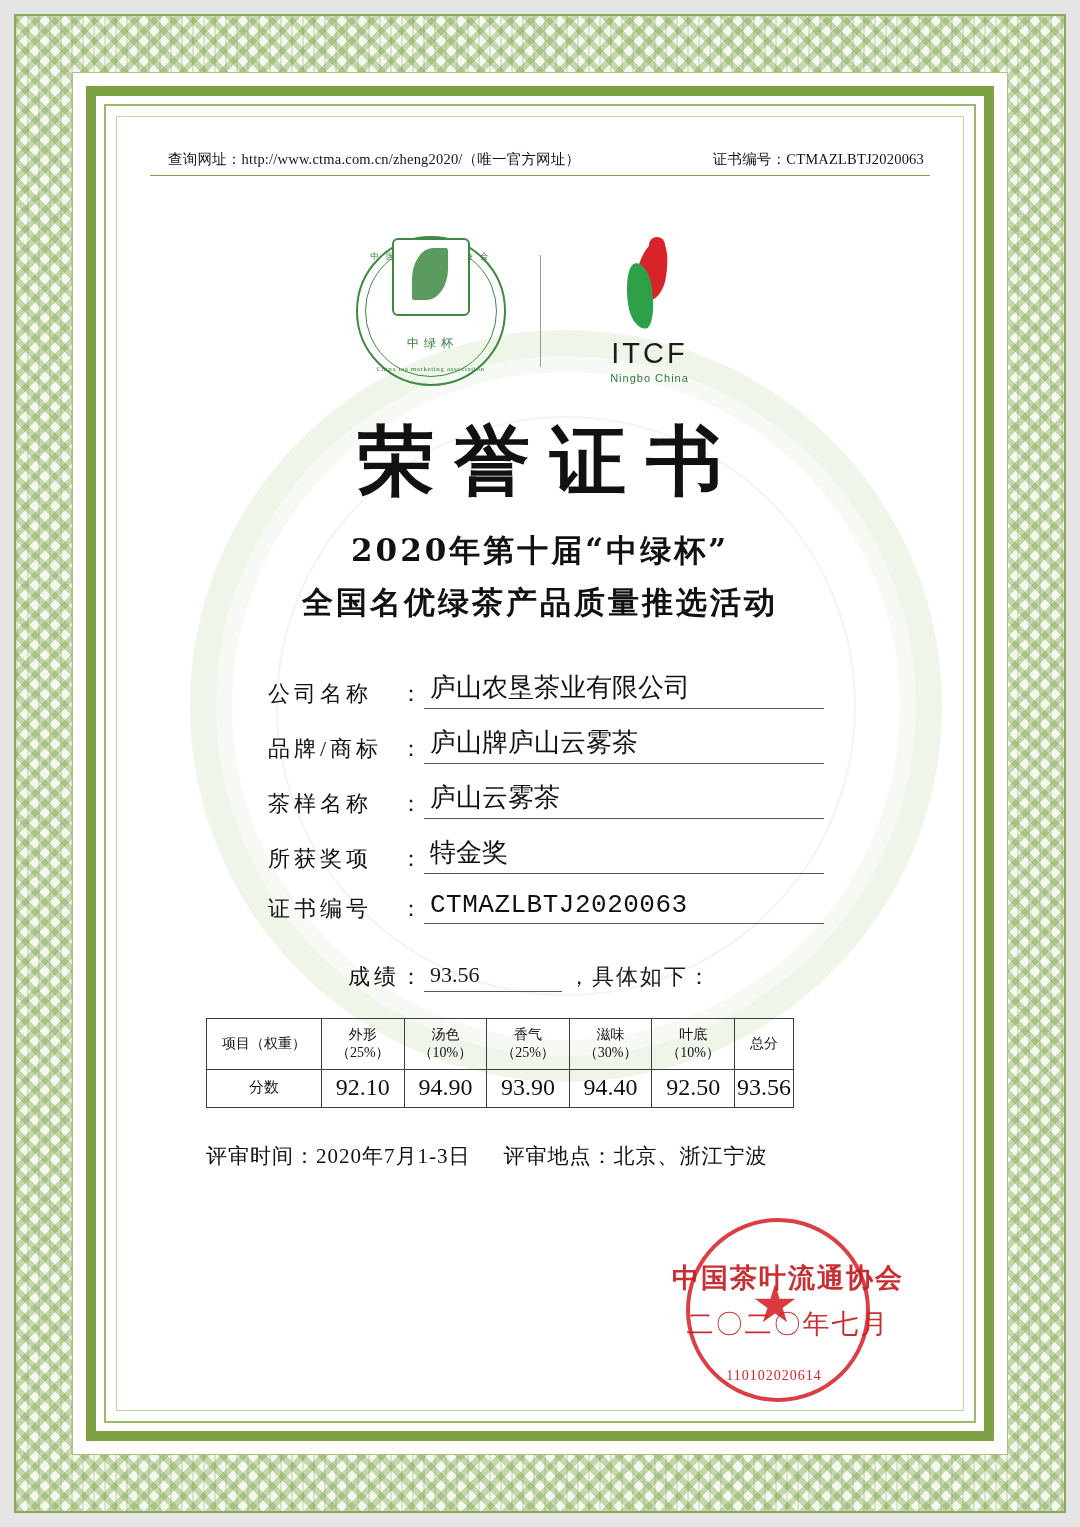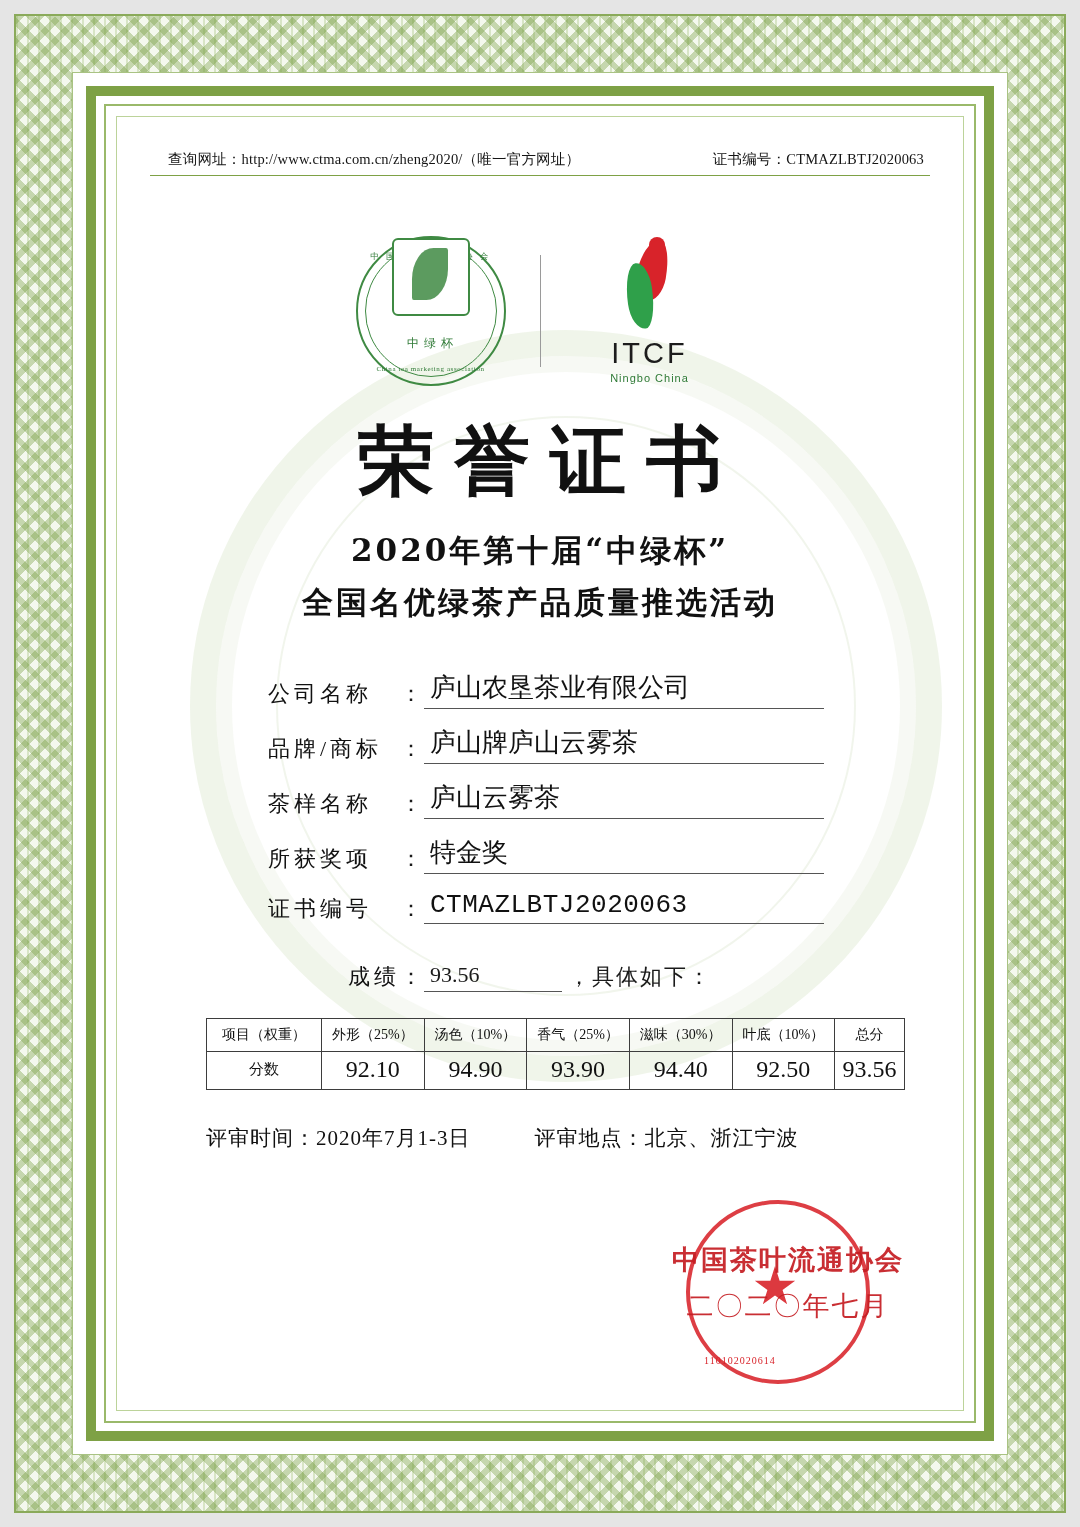--- a/index.html
+++ b/index.html
@@ -269,21 +269,21 @@
     min-width: 128px;
     border-bottom: 1px solid #555;
     padding: 0 4px 3px 6px;
   }
   .score-tail { padding-left: 6px; letter-spacing: 2px; margin-top: 22px; }
 
   
   .score-table {
     margin: 26px 0 0 56px;
     border-collapse: collapse;
-    width: 699px;
+    width: 588px;
   }
   .score-table th, .score-table td {
     border: 1px solid #3d3d3d;
     text-align: center;
     color: #111;
   }
   .score-table th {
     font-weight: normal;
     font-size: 14px;
     padding: 7px 2px;
@@ -299,21 +299,21 @@
     width: 110px;
   }
   .score-table td.label-cell { font-size: 15px; }
 
   
   .review-line {
     margin: 34px 0 0 56px;
     font-size: 21px;
     letter-spacing: 1px;
     display: flex;
-    gap: 64px;
+    gap: 33px;
     color: #111;
   }
 
   
   .bottom {
     position: relative;
     margin-top: 52px;
     height: 210px;
   }
   .qr-wrap {
@@ -377,21 +377,22 @@
     left: 96px; top: 70px;
     width: 42px; height: 42px;
     background: #d8232a;
     clip-path: polygon(50% 0%, 61% 35%, 98% 35%, 68% 57%, 79% 91%, 50% 70%, 21% 91%, 32% 57%, 2% 35%, 39% 35%);
     opacity: .9;
   }
   .stamp-bottom-code {
     position: absolute;
     left: 46px; bottom: 20px;
     width: 140px;
-    font-size: 10px;
+    text-align: center;
+    font-size: 14px;
     color: #d8232a;
     letter-spacing: 1px;
   }
   .stamp-text-line1 {
     position: absolute;
     left: 0; top: 46px;
     width: 260px;
     text-align: center;
     font-size: 27px;
     letter-spacing: 2px;

